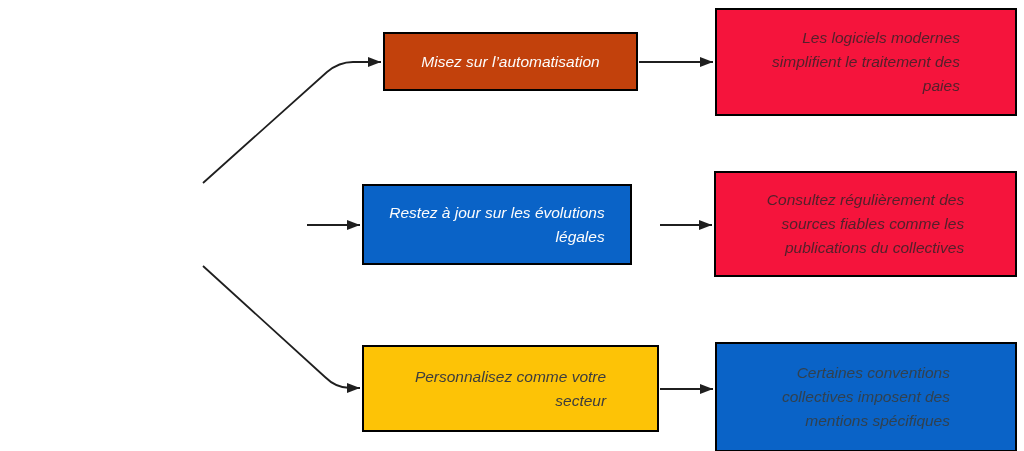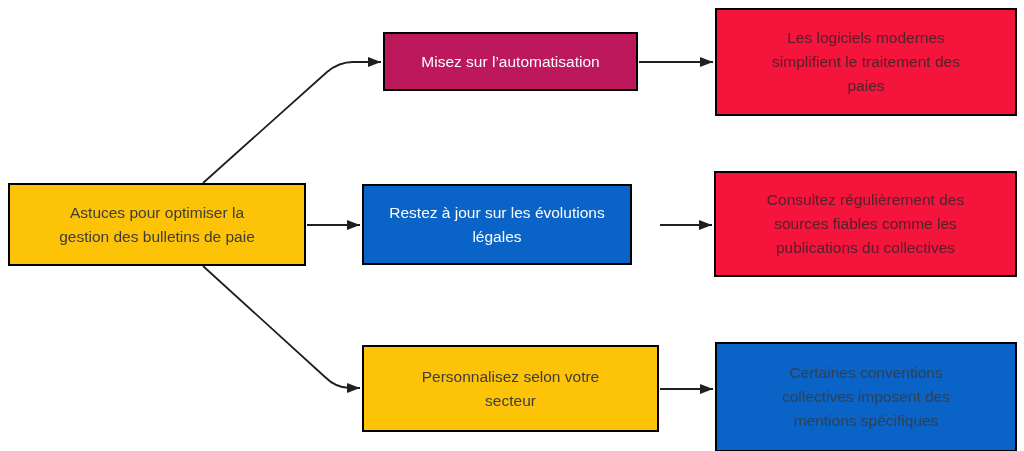--- a/index.html
+++ b/index.html
@@ -28,24 +28,25 @@
     stroke: #1f1f1f;
     stroke-width: 1.8px;
   }
   .node {
     position: absolute;
     box-sizing: border-box;
     border: 2.5px solid #000000;
     display: flex;
     align-items: center;
     justify-content: center;
-    text-align: center;
+    text-align: right;
     font-size: 15.5px;
     line-height: 24px;
     padding: 12px 10px;
+    font-style: italic;
   }
   .node .label {
     white-space: pre-line;
   }
   
   .node-root    { left: 8px;   top: 183px; width: 298px; height: 83px;  }
   .node-branch1 { left: 383px; top: 32px;  width: 255px; height: 59px;  }
   .node-branch2 { left: 362px; top: 184px; width: 270px; height: 81px;  }
   .node-branch3 { left: 362px; top: 345px; width: 297px; height: 87px;  }
   .node-leaf1   { left: 715px; top: 8px;   width: 302px; height: 108px; }
@@ -64,36 +65,32 @@
       </marker>
     </defs>
     <path class="edge" d="M203 183 L327 72 Q339 62 353 62 L381 62" marker-end="url(#arrow)"></path>
     <path class="edge" d="M307 225 L360 225" marker-end="url(#arrow)"></path>
     <path class="edge" d="M203 266 L325 377 Q336 388 350 388 L360 388" marker-end="url(#arrow)"></path>
     <path class="edge" d="M639 62 L713 62" marker-end="url(#arrow)"></path>
     <path class="edge" d="M660 225 L712 225" marker-end="url(#arrow)"></path>
     <path class="edge" d="M660 389 L713 389" marker-end="url(#arrow)"></path>
   </svg>
 
-  <div class="node node-root" style="background-color: rgb(253, 195, 6); color: rgb(61, 61, 61);">
-    <span class="label">Astuces pour optimiser la
-gestion des bulletins de paie</span>
-  </div>
 
-  <div class="node node-branch1" style="background-color: #be185d; color: rgb(252, 252, 252);">
+  <div class="node node-branch1" style="background-color: #c2410c; color: rgb(252, 252, 252);">
     <span class="label">Misez sur l’automatisation</span>
   </div>
 
   <div class="node node-branch2" style="background-color: rgb(10, 99, 199); color: rgb(252, 252, 252);">
     <span class="label">Restez à jour sur les évolutions
 légales</span>
   </div>
 
   <div class="node node-branch3" style="background-color: rgb(253, 195, 6); color: rgb(61, 61, 61);">
-    <span class="label">Personnalisez selon votre
+    <span class="label">Personnalisez comme votre
 secteur</span>
   </div>
 
   <div class="node node-leaf1" style="background-color: rgb(245, 20, 60); color: rgb(84, 32, 43);">
     <span class="label">Les logiciels modernes
 simplifient le traitement des
 paies</span>
   </div>
 
   <div class="node node-leaf2" style="background-color: rgb(245, 20, 60); color: rgb(84, 32, 43);">

